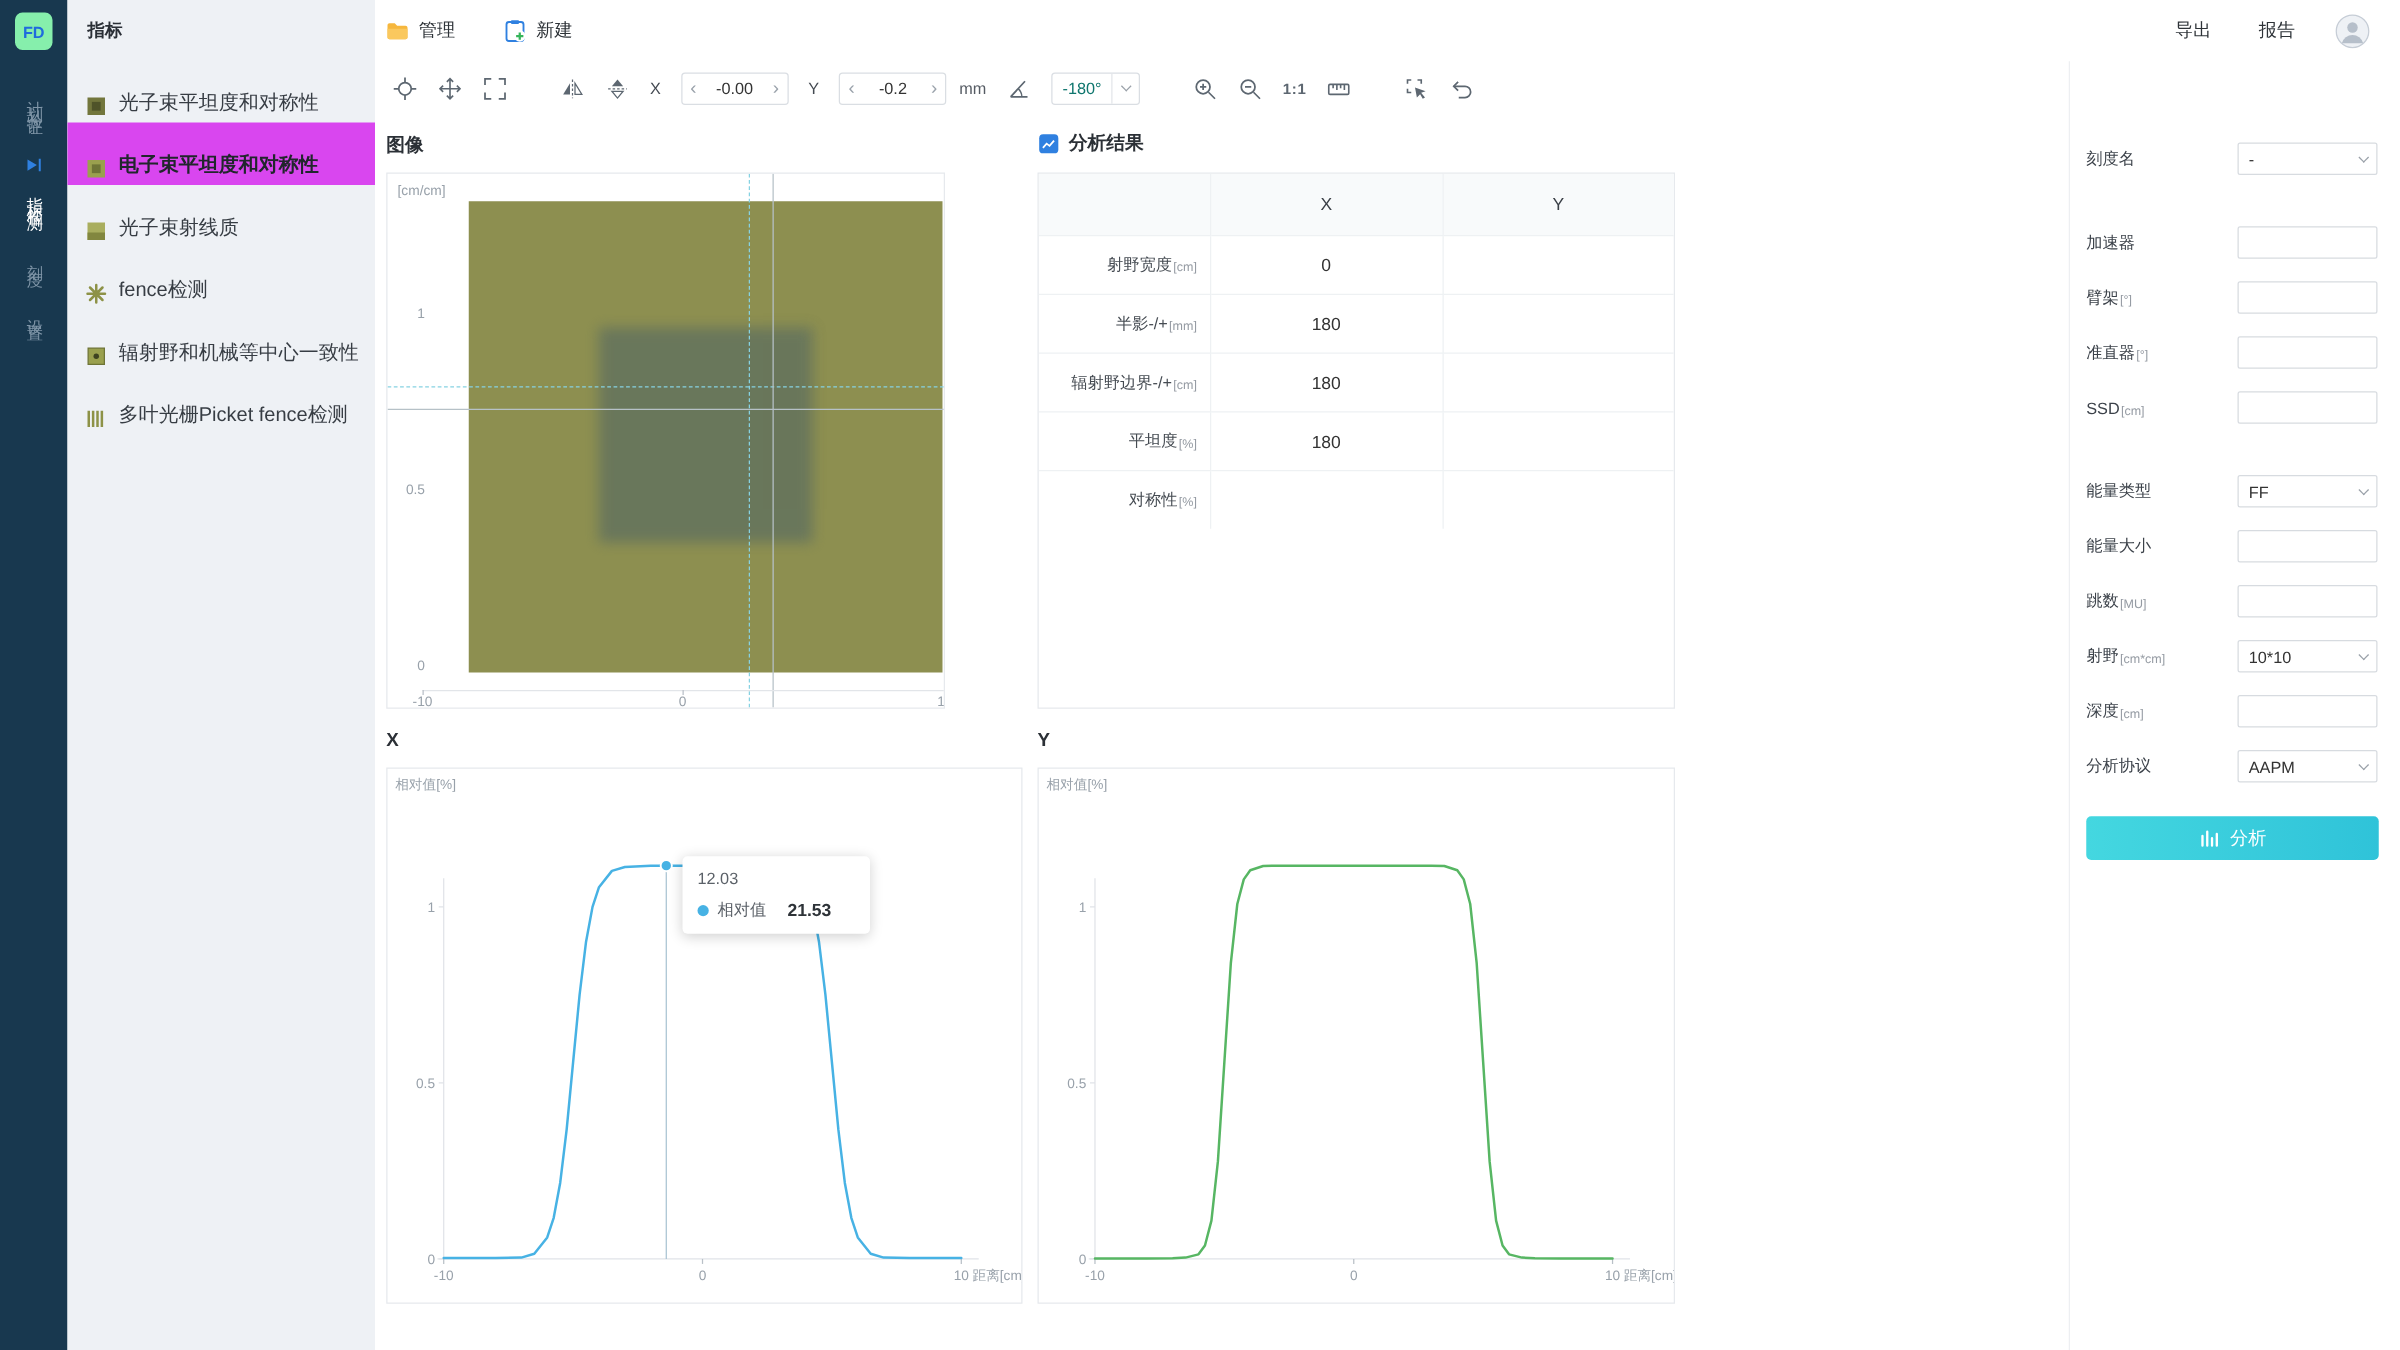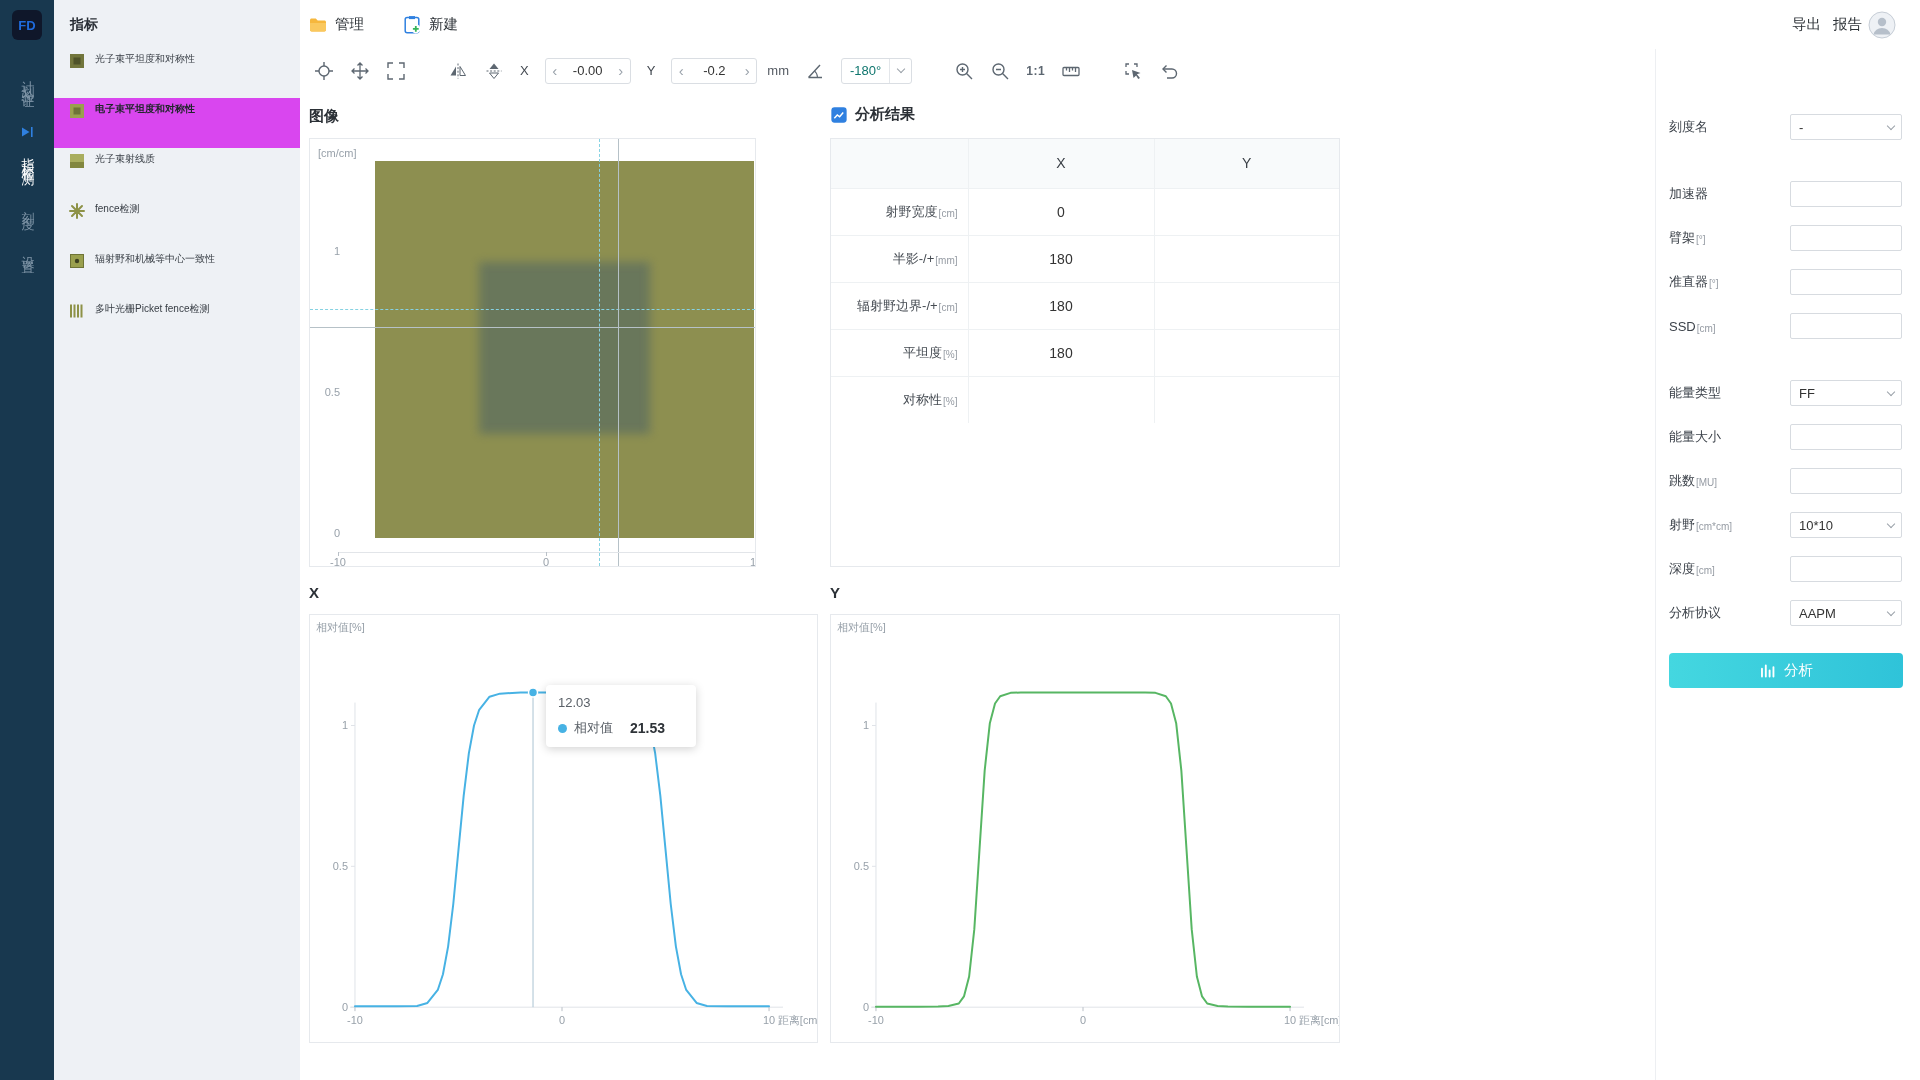--- a/index.html
+++ b/index.html
@@ -4,46 +4,46 @@
 <style>
   *{box-sizing:border-box}
   html,body{margin:0;padding:0}
   body{width:1920px;height:1080px;overflow:hidden;background:#fff;color:#333;
        font-family:"Liberation Sans","DejaVu Sans",sans-serif}
   .app{display:flex;width:1920px;height:1080px}
 
   
   .rail{width:54px;background:#18384f;display:flex;flex-direction:column;align-items:center;
         padding-top:10px;flex-shrink:0}
-  .logo{width:30px;height:30px;background:#0f172a;border-radius:6px;color:#1f6bdd;font-weight:bold;
+  .logo{width:30px;height:30px;background:#86efac;border-radius:6px;color:#1f6bdd;font-weight:bold;
         font-size:13px;display:flex;align-items:center;justify-content:center;margin-bottom:30px;cursor:pointer}
   .rail-item{display:flex;flex-direction:column;align-items:center;margin-bottom:34px;cursor:pointer;color:#7f95a7}
   .rail-item.active{color:#fff}
   .rail-icon{width:16px;height:16px;margin-bottom:7px}
   .rail-icon svg{width:100%;height:100%;display:block}
   .rail-label{writing-mode:vertical-lr;text-orientation:upright;font-size:13px;letter-spacing:5px;line-height:1.15}
 
   
   .sidebar{width:246px;background:#eef1f5;flex-shrink:0;padding-top:8px}
   .sb-title{font-size:14px;font-weight:700;color:#2a2f36;padding:8px 16px 14px}
-  .sb-item{display:flex;align-items:flex-start;gap:9px;min-height:50px;padding:4px 10px 4px 14px;
-           font-size:10px;color:#373d44;cursor:pointer;line-height:1.3}
+  .sb-item{display:flex;align-items:flex-end;gap:9px;min-height:50px;padding:4px 10px 4px 14px;
+           font-size:16px;color:#373d44;cursor:pointer;line-height:1.3}
   .sb-item.selected{background:#d946ef;font-weight:700;color:#21262c}
   .sb-icon{width:18px;height:18px;flex-shrink:0}
   .sb-icon svg{width:100%;height:100%;display:block}
 
   
   .workspace{flex:1;display:flex;flex-direction:column;min-width:0}
   .topbar{height:49px;display:flex;align-items:center;padding-left:2px;gap:26px;flex-shrink:0}
   .top-btn{display:flex;align-items:center;gap:7px;background:none;border:none;font-size:14.5px;
            color:#2e3338;cursor:pointer;font-family:inherit}
   .ticon{width:20px;height:20px;display:inline-block}
   .ticon svg{width:100%;height:100%;display:block}
   .ticon.sm{width:18px;height:18px}
-  .top-right{margin-left:auto;display:flex;align-items:center;padding-right:24px}
+  .top-right{margin-left:auto;display:flex;align-items:center;gap:26px;padding-right:24px}
   .top-link{background:none;border:none;font-size:14.5px;color:#2e3338;cursor:pointer;font-family:inherit}
   .avatar{width:28px;height:28px;cursor:pointer}
 
   .below{flex:1;display:flex;min-height:0}
   .main{width:1355px;display:flex;flex-direction:column;flex-shrink:0}
 
   
   .icon-toolbar{height:43px;display:flex;align-items:center;padding-left:14px;gap:16px;color:#5d6771;flex-shrink:0}
   .tbi{width:20px;height:20px;cursor:pointer}
   .tbi svg{width:100%;height:100%;display:block}

